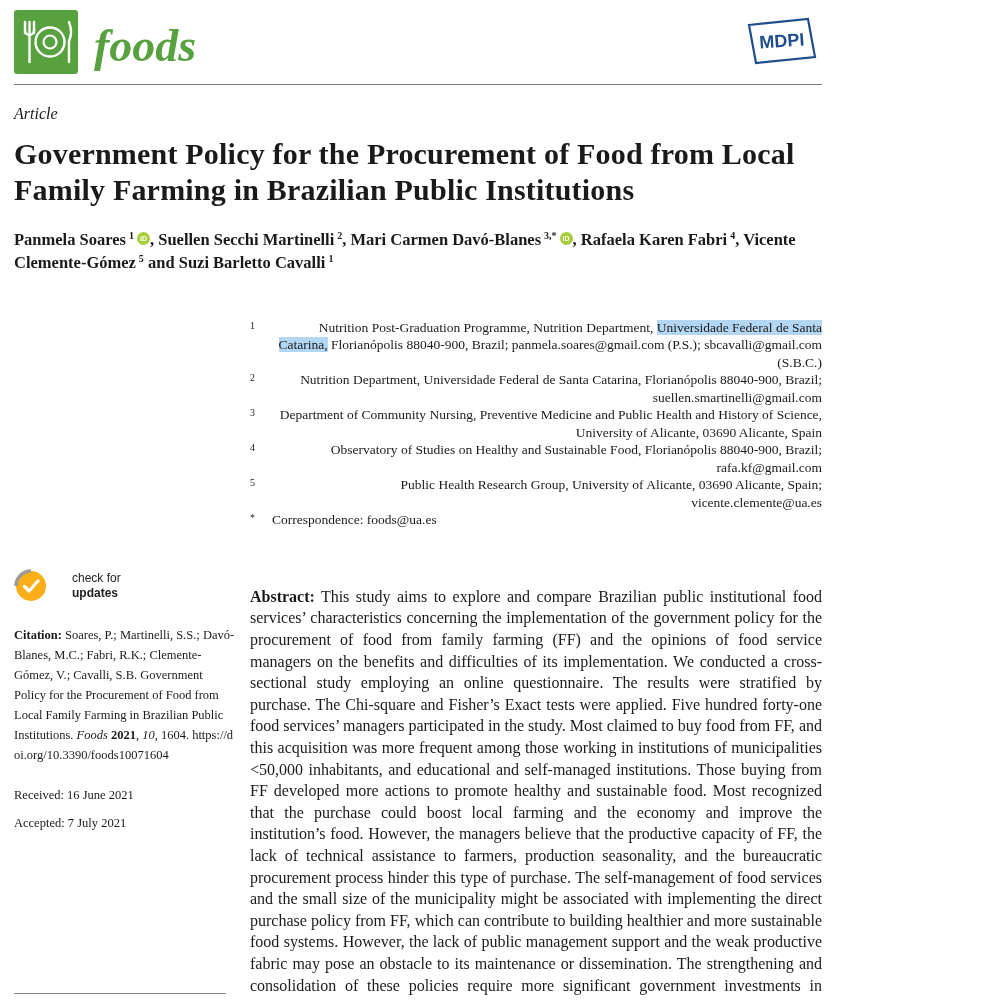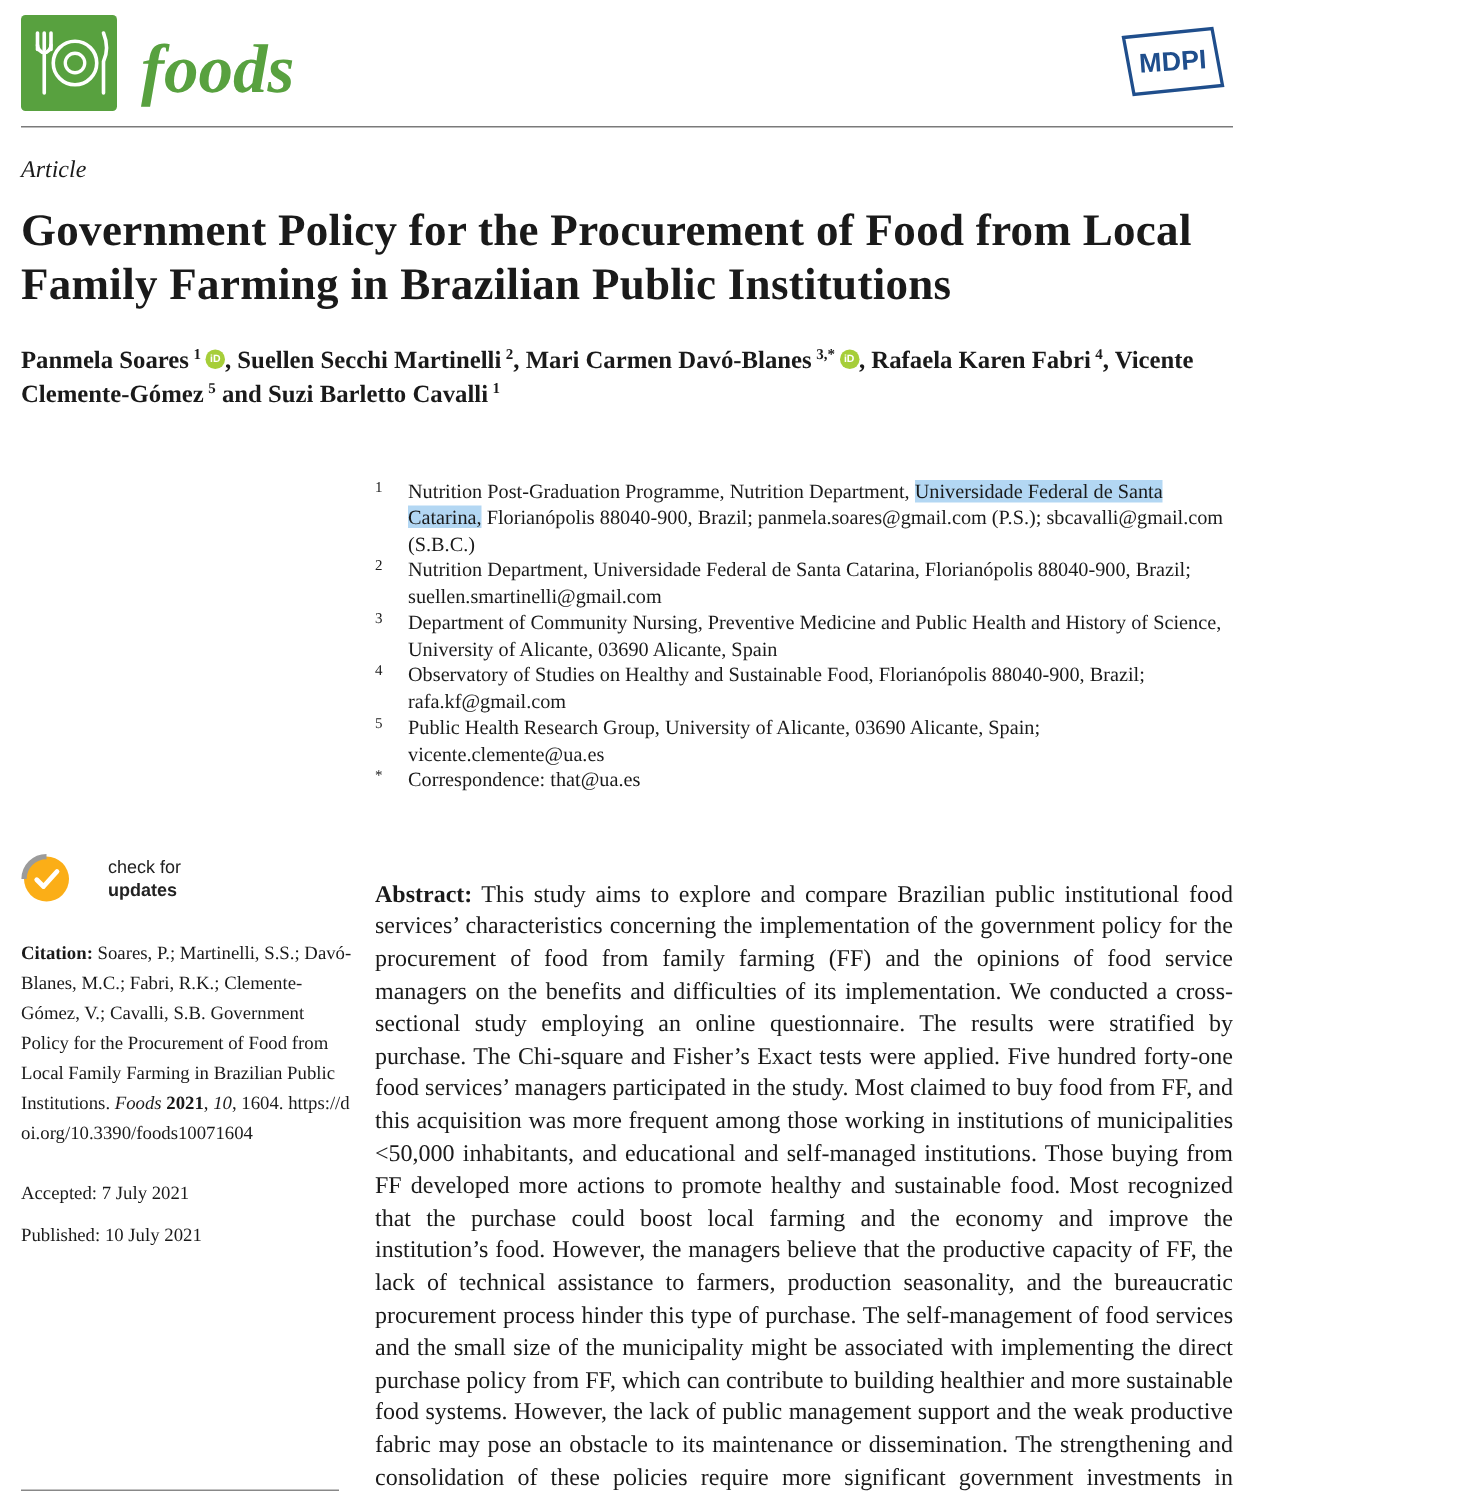--- a/index.html
+++ b/index.html
@@ -34,21 +34,21 @@
   .citation { margin-top:22px; line-height:20px; }
   .citation .doi { word-break:break-all; }
   .editors { margin-top:16px; line-height:20px; }
   .dates { margin-top:20px; }
   .date-row { line-height:20px; margin-bottom:8px; }
   .sidebar-rule { position:absolute; left:14px; top:993px; width:212px; border-top:1px solid #888; }
 
   
   .aff-row { display:flex; }
   .aff-marker { width:22px; flex-shrink:0; font-size:10px; padding-top:1px; }
-  .aff-text { font-size:13.5px; line-height:17.5px; }
+  .aff-text { font-size:13.5px; line-height:17.5px;text-align:right; }
   .text-highlight { background:#b3d7f3; }
 
   
   .abstract { margin-top:57px; font-size:16px; line-height:21.6px; text-align:justify; hyphens:auto; }
   .keywords { margin-top:24px; font-size:16px; line-height:21.6px; }
   .para-label { margin-right:6px; }
 </style>
 </head>
 <body>
 
@@ -97,22 +97,22 @@
         <div class="badge-text">
           <span class="badge-l1">check for</span>
           <span class="badge-l2">updates</span>
         </div>
       </div>
 
       <p class="citation"><b>Citation:</b><span> Soares, P.; Martinelli, S.S.; Davó-Blanes, M.C.; Fabri, R.K.; Clemente-Gómez, V.; Cavalli, S.B. Government Policy for the Procurement of Food from Local Family Farming in Brazilian Public Institutions. </span><i>Foods</i><b> 2021</b><span>, </span><i>10</i><span>, 1604.</span> <span class="doi">https://doi.org/10.3390/foods10071604</span></p>
 
 
       <div class="dates">
+          <div class="date-row"><span>Received: </span><span>16 June 2021</span></div>
           <div class="date-row"><span>Accepted: </span><span>7 July 2021</span></div>
-          <div class="date-row"><span>Published: </span><span>10 July 2021</span></div>
         </div>
     </aside>
 
     <main class="main">
       <div class="aff-list">
           <div class="aff-row">
             <span class="aff-marker">1</span>
             <div class="aff-text"><span>Nutrition Post-Graduation Programme, Nutrition Department, </span><span class="text-highlight">Universidade Federal de Santa Catarina,</span><span> Florianópolis 88040-900, Brazil; panmela.soares@gmail.com (P.S.); sbcavalli@gmail.com (S.B.C.)</span></div>
           </div>
           <div class="aff-row">
@@ -126,21 +126,21 @@
           <div class="aff-row">
             <span class="aff-marker">4</span>
             <div class="aff-text"><span>Observatory of Studies on Healthy and Sustainable Food, Florianópolis 88040-900, Brazil; rafa.kf@gmail.com</span></div>
           </div>
           <div class="aff-row">
             <span class="aff-marker">5</span>
             <div class="aff-text"><span>Public Health Research Group, University of Alicante, 03690 Alicante, Spain; vicente.clemente@ua.es</span></div>
           </div>
           <div class="aff-row">
             <span class="aff-marker">*</span>
-            <div class="aff-text"><span>Correspondence: that@ua.es</span></div>
+            <div class="aff-text"><span>Correspondence: foods@ua.es</span></div>
           </div>
         </div>
 
       <p class="abstract"><b class="para-label">Abstract:</b><span>This study aims to explore and compare Brazilian public institutional food services’ characteristics concerning the implementation of the government policy for the procurement of food from family farming (FF) and the opinions of food service managers on the benefits and difficulties of its implementation. We conducted a cross-sectional study employing an online questionnaire. The results were stratified by purchase. The Chi-square and Fisher’s Exact tests were applied. Five hundred forty-one food services’ managers participated in the study. Most claimed to buy food from FF, and this acquisition was more frequent among those working in institutions of municipalities &lt;50,000 inhabitants, and educational and self-managed institutions. Those buying from FF developed more actions to promote healthy and sustainable food. Most recognized that the purchase could boost local farming and the economy and improve the institution’s food. However, the managers believe that the productive capacity of FF, the lack of technical assistance to farmers, production seasonality, and the bureaucratic procurement process hinder this type of purchase. The self-management of food services and the small size of the municipality might be associated with implementing the direct purchase policy from FF, which can contribute to building healthier and more sustainable food systems. However, the lack of public management support and the weak productive fabric may pose an obstacle to its maintenance or dissemination. The strengthening and consolidation of these policies require more significant government investments in productive infrastructure for family farming.</span></p>
 
       <p class="keywords"><b class="para-label">Keywords:</b><span>public policies; family farming; health promotion; sustainability</span></p>
     </main>
   </div>
 
   <div class="sidebar-rule"></div>

